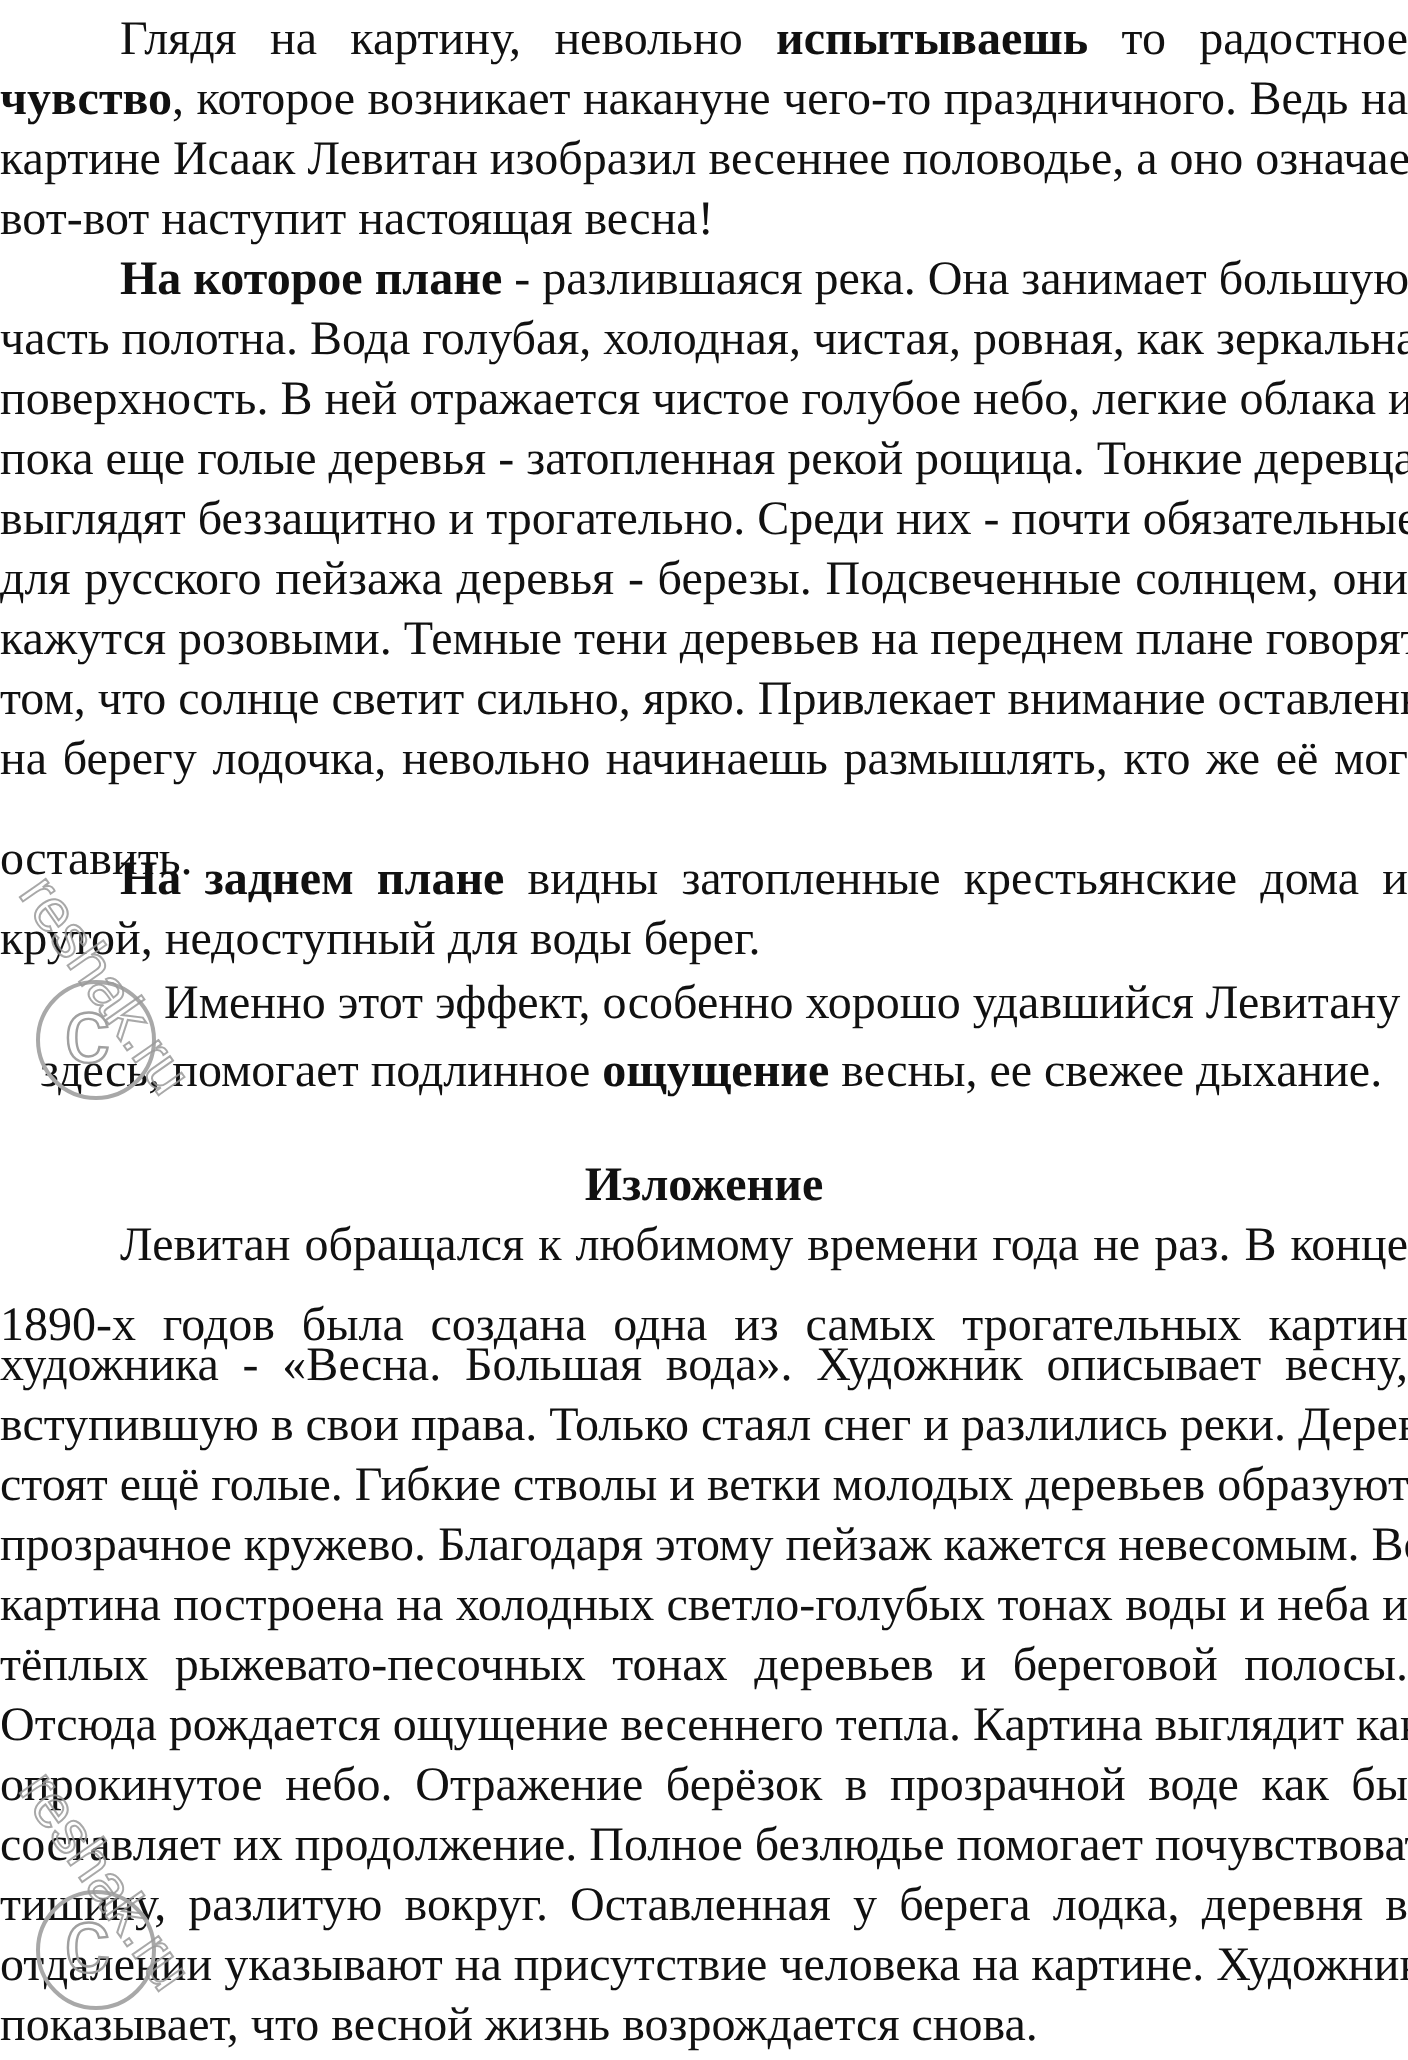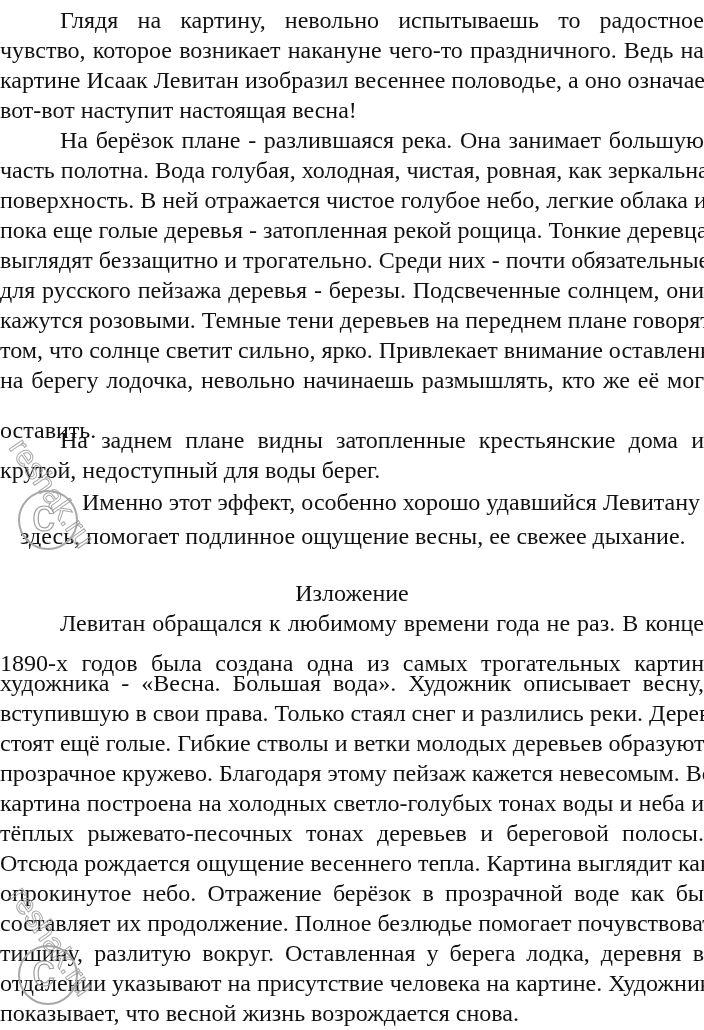--- a/index.html
+++ b/index.html
@@ -9,21 +9,21 @@
     font-family: "Liberation Serif", "DejaVu Serif", serif;
     font-size: 24px; color: #111111;
   }
   .line {
     position: absolute; left: 0; width: 704px; height: 30px; line-height: 30px;
     white-space: nowrap; text-align: justify; text-align-last: justify;
   }
   .line.indent { left: 60px; width: 644px; }
   .line.last { text-align-last: left; }
   .line.center { text-align-last: center; }
-  b { font-weight: normal; }
+  b { font-weight: bold; }
   .watermark {
     position: absolute; color: transparent; -webkit-text-stroke: 1px #9a9a9a;
     font-family: "Liberation Sans", "DejaVu Sans", sans-serif; font-size: 30px;
     transform: rotate(55deg); transform-origin: left top; opacity: 0.85; pointer-events: none;
   }
   .wm-c {
     position: absolute; width: 56px; height: 56px; border-radius: 50%;
     border: 2px solid #a8a8a8; pointer-events: none;
   }
   .wm-c::after {
@@ -35,21 +35,21 @@
 </head>
 <body>
 
 <div class="page">
 
   <div class="line indent" style="top:5px"><span>Глядя на картину, невольно </span><b>испытываешь</b><span> то радостное</span></div>
   <div class="line" style="top:35px"><b>чувство</b><span>, которое возникает накануне чего-то праздничного. Ведь на</span></div>
   <div class="line" style="top:65px"><span>картине Исаак Левитан изобразил весеннее половодье, а оно означает:</span></div>
   <div class="line last" style="top:95px"><span>вот-вот наступит настоящая весна!</span></div>
 
-  <div class="line indent" style="top:125px"><b>На берёзок плане</b><span> - разлившаяся река. Она занимает большую</span></div>
+  <div class="line indent" style="top:125px"><b>На которое плане</b><span> - разлившаяся река. Она занимает большую</span></div>
   <div class="line" style="top:155px"><span>часть полотна. Вода голубая, холодная, чистая, ровная, как зеркальная</span></div>
   <div class="line" style="top:185px"><span>поверхность. В ней отражается чистое голубое небо, легкие облака и</span></div>
   <div class="line" style="top:215px"><span>пока еще голые деревья - затопленная рекой рощица. Тонкие деревца</span></div>
   <div class="line" style="top:245px"><span>выглядят беззащитно и трогательно. Среди них - почти обязательные</span></div>
   <div class="line" style="top:275px"><span>для русского пейзажа деревья - березы. Подсвеченные солнцем, они</span></div>
   <div class="line" style="top:305px"><span>кажутся розовыми. Темные тени деревьев на переднем плане говорят о</span></div>
   <div class="line" style="top:335px"><span>том, что солнце светит сильно, ярко. Привлекает внимание оставленная</span></div>
   <div class="line" style="top:365px"><span>на берегу лодочка, невольно начинаешь размышлять, кто же её мог</span></div>
   <div class="line last" style="top:415px"><span>оставить.</span></div>
 

